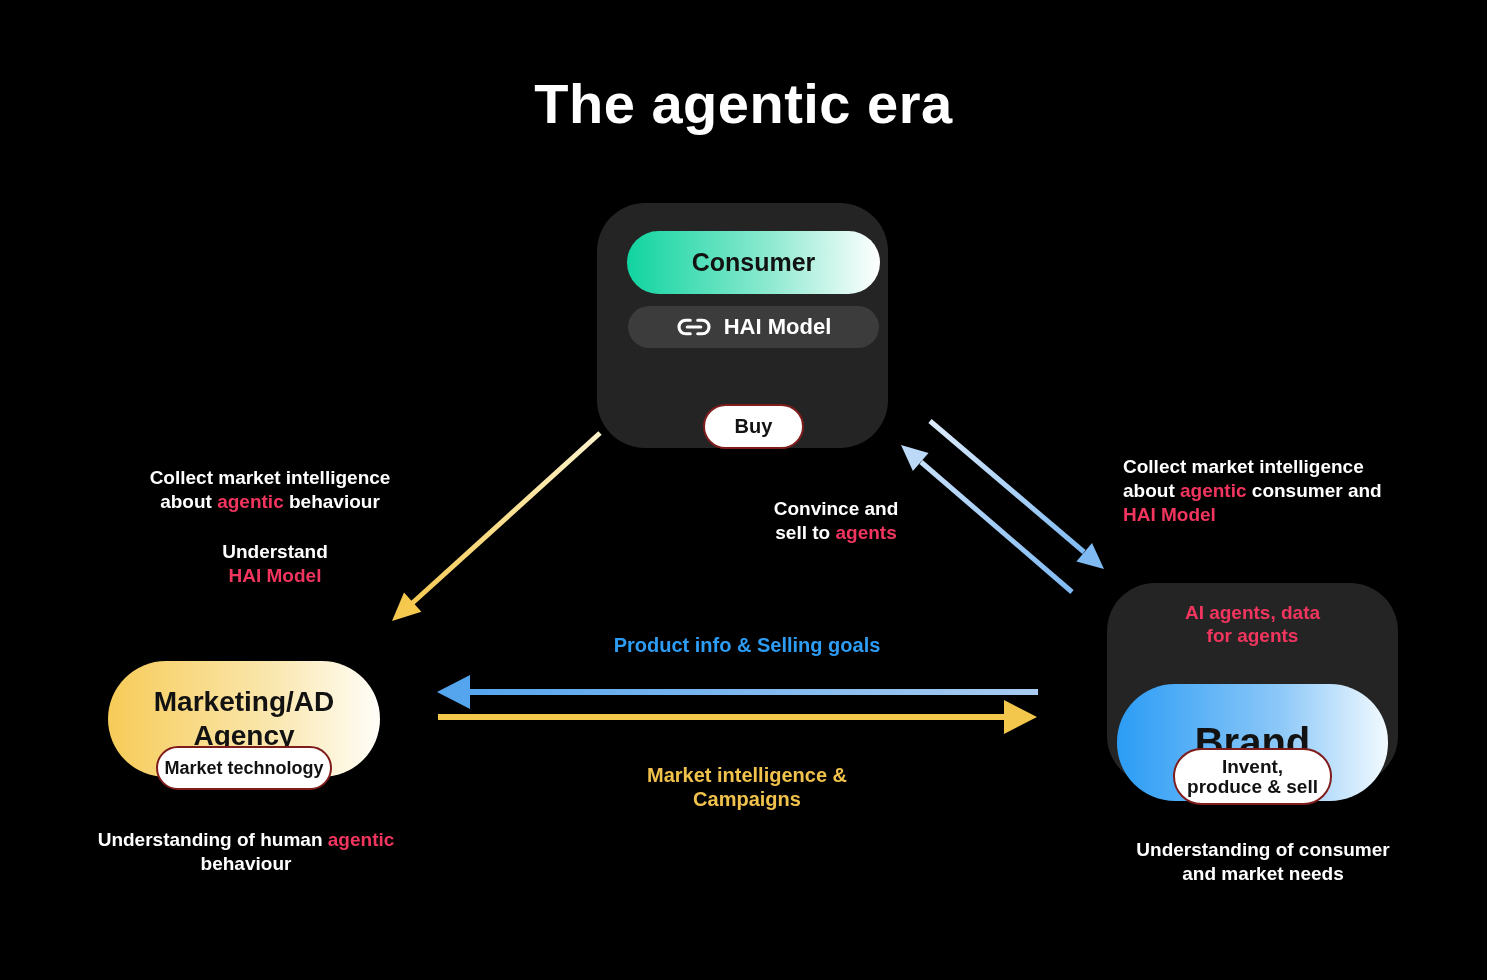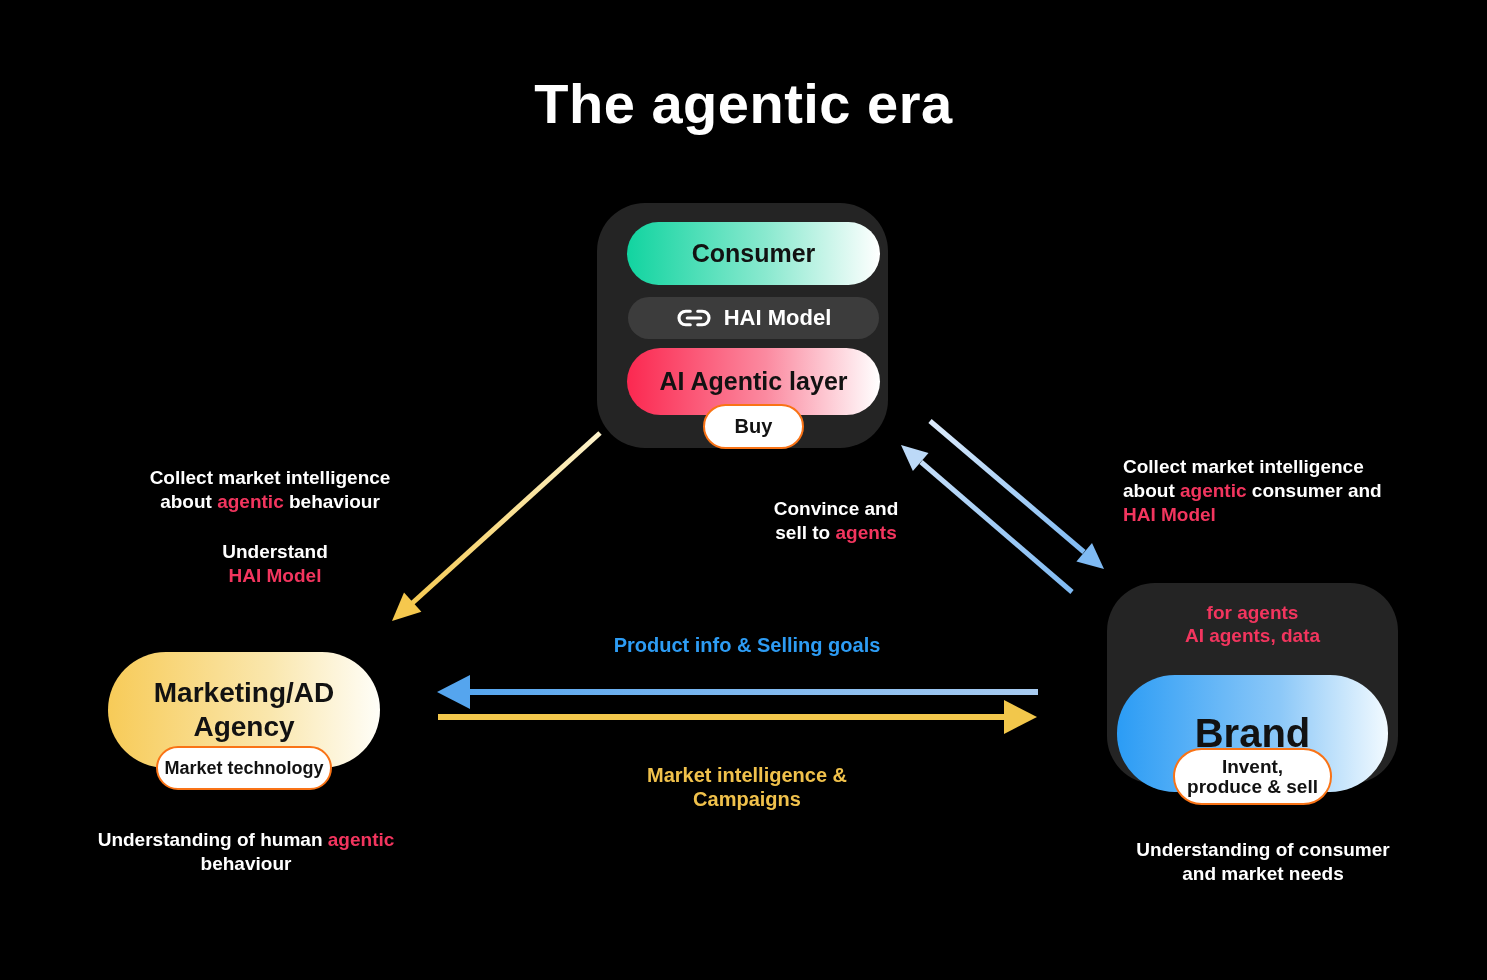--- a/index.html
+++ b/index.html
@@ -8,29 +8,29 @@
     overflow:hidden; font-family:"Liberation Sans", sans-serif;
   }
   .title {
     position:absolute; top:74px; left:0; width:100%; text-align:center;
     color:#ffffff; font-size:56px; line-height:60px; font-weight:700; letter-spacing:.5px;
   }
   .arrows { position:absolute; left:0; top:0; pointer-events:none; }
   .panel { position:absolute; background:#242424; border-radius:48px; }
   .pill {
     position:absolute; display:flex; align-items:center; justify-content:center;
-    font-weight:700; color:#121212;
+    font-weight:700; color:#121212;margin-top:9px;
   }
   .pill-green  { background:linear-gradient(90deg,#11d4a0 0%,#8ae9cf 55%,#ffffff 100%); }
   .pill-red    { background:linear-gradient(90deg,#fb2850 0%,#fb8aa0 55%,#ffffff 100%); }
   .pill-yellow { background:linear-gradient(90deg,#f7cb58 0%,#fae7ae 60%,#fffef8 100%); }
   .pill-blue   { background:linear-gradient(90deg,#2b9cf5 0%,#8cc8f8 60%,#f2faff 100%); }
   .pill-dark   { background:#3c3c3c; color:#ffffff; gap:12px; }
   .badge {
-    position:absolute; background:#ffffff; border:2px solid #f97316;
+    position:absolute; background:#ffffff; border:2px solid #7f1d1d;
     display:flex; flex-direction:column; align-items:center; justify-content:center;
     text-align:center; font-weight:700; color:#121212; box-sizing:border-box;
   }
   .lbl { position:absolute; color:#ffffff; font-size:19px; line-height:24px; font-weight:700; }
   .center { text-align:center; }
   .red { color:#f2355e; }
   .blue-text { color:#2d9cf4; }
   .yellow-text { color:#f0c14b; }
   .tag { position:absolute; width:100%; text-align:center; font-weight:700; font-size:19px; line-height:23px; color:#f2355e; }
 </style>
@@ -90,40 +90,37 @@
   <div class="panel" style="left:597px; top:203px; width:291px; height:245px;">
     <div class="pill pill-green" style="left:30px; top:19px; width:253px; height:63px; border-radius:32px; font-size:25px;">
       <span>Consumer</span>
     </div>
     <div class="pill pill-dark" style="left:31px; top:94px; width:251px; height:42px; border-radius:21px; font-size:22px;">
       <svg width="36" height="22" viewBox="0 0 24 14">
         <path d="M9.5 2.5 H6.5 a4.5 4.5 0 0 0 0 9 h3 M14.5 2.5 h3 a4.5 4.5 0 0 1 0 9 h-3 M7.5 7 h9" stroke="#ffffff" stroke-width="2.1" fill="none" stroke-linecap="round"></path>
       </svg>
       <span>HAI Model</span>
     </div>
-    <div class="pill pill-red" style="left:30px; top:145px; width:253px; height:67px; border-radius:34px; font-size:25px;">
-      <span>AI Agentic layer</span>
-    </div>
   </div>
   <div class="badge" style="left:703px; top:404px; width:101px; height:45px; border-radius:23px; font-size:20px;">
     <span>Buy</span>
   </div>
 
   <div class="pill pill-yellow" style="left:108px; top:652px; width:272px; height:116px; border-radius:58px; font-size:28px; line-height:34px; flex-direction:column;align-items:center;">
     <div>Marketing/AD</div>
     <div>Agency</div>
   </div>
   <div class="badge" style="left:156px; top:746px; width:176px; height:44px; border-radius:22px; font-size:18px;">
     <span>Market technology</span>
   </div>
 
   <div class="panel" style="left:1107px; top:583px; width:291px; height:201px;">
     <div class="tag" style="top:18px;">
+      <div>AI agents, data</div>
       <div>for agents</div>
-      <div>AI agents, data</div>
     </div>
     <div class="pill pill-blue" style="left:10px; top:92px; width:271px; height:117px; border-radius:58px; font-size:40px;">
       <span>Brand</span>
     </div>
   </div>
   <div class="badge" style="left:1173px; top:748px; width:159px; height:57px; border-radius:29px; font-size:19px; line-height:20px;">
     <div>Invent,</div>
     <div>produce &amp; sell</div>
   </div>
 

